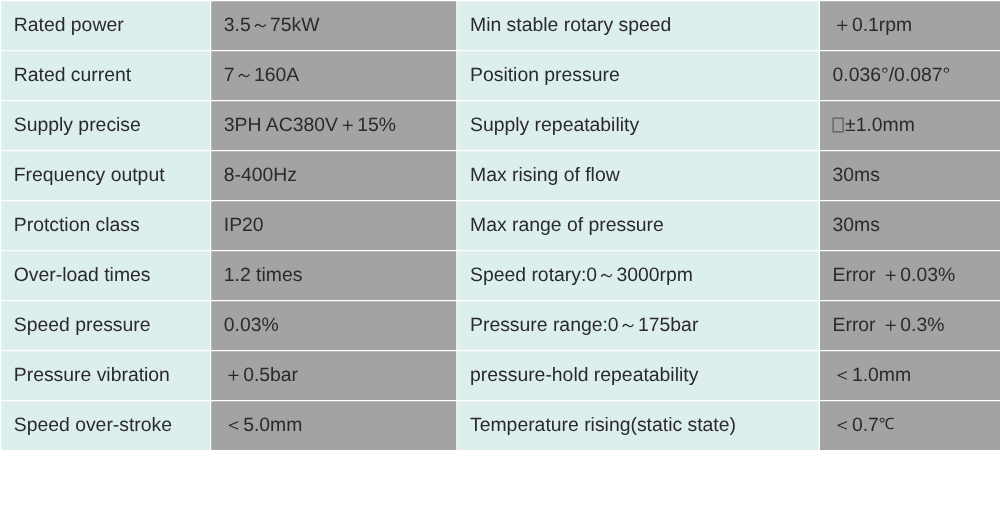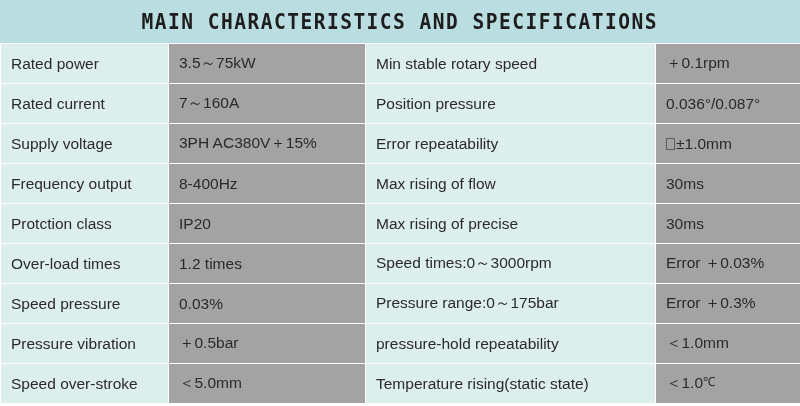--- a/index.html
+++ b/index.html
@@ -80,23 +80,20 @@
   .degc {
     font-size: 12.5px;
     vertical-align: 2px;
   }
 </style>
 </head>
 <body>
 
 <div id="spec-sheet">
 
-  <div class="title-band">
-    <div class="title-text">MAIN CHARACTERISTICS AND SPECIFICATIONS</div>
-  </div>
 
   <table class="spec-table">
     <colgroup>
       <col class="c1">
         <col class="c2">
         <col class="c3">
         <col class="c4">
     </colgroup>
     <tbody>
 
@@ -108,44 +105,44 @@
       </tr>
 
       <tr>
         <td class="label-cell">Rated current</td>
         <td class="value-cell">7～160A</td>
         <td class="label-cell">Position pressure</td>
         <td class="value-cell">0.036°/0.087°</td>
       </tr>
 
       <tr>
-        <td class="label-cell">Supply voltage</td>
+        <td class="label-cell">Supply precise</td>
         <td class="value-cell">3PH AC380V＋15%</td>
-        <td class="label-cell">Error repeatability</td>
+        <td class="label-cell">Supply repeatability</td>
         <td class="value-cell"><span class="tofu"></span><span>±1.0mm</span></td>
       </tr>
 
       <tr>
         <td class="label-cell">Frequency output</td>
         <td class="value-cell">8-400Hz</td>
         <td class="label-cell">Max rising of flow</td>
         <td class="value-cell">30ms</td>
       </tr>
 
       <tr>
         <td class="label-cell">Protction class</td>
         <td class="value-cell">IP20</td>
-        <td class="label-cell">Max rising of precise</td>
+        <td class="label-cell">Max range of pressure</td>
         <td class="value-cell">30ms</td>
       </tr>
 
       <tr>
         <td class="label-cell">Over-load times</td>
         <td class="value-cell">1.2 times</td>
-        <td class="label-cell">Speed times:0～3000rpm</td>
+        <td class="label-cell">Speed rotary:0～3000rpm</td>
         <td class="value-cell">Error ＋0.03%</td>
       </tr>
 
       <tr>
         <td class="label-cell">Speed pressure</td>
         <td class="value-cell">0.03%</td>
         <td class="label-cell">Pressure range:0～175bar</td>
         <td class="value-cell">Error ＋0.3%</td>
       </tr>
 
@@ -153,19 +150,19 @@
         <td class="label-cell">Pressure vibration</td>
         <td class="value-cell">＋0.5bar</td>
         <td class="label-cell">pressure-hold repeatability</td>
         <td class="value-cell">＜1.0mm</td>
       </tr>
 
       <tr>
         <td class="label-cell">Speed over-stroke</td>
         <td class="value-cell">＜5.0mm</td>
         <td class="label-cell">Temperature rising(static state)</td>
-        <td class="value-cell"><span>＜1.0</span><span class="degc">℃</span></td>
+        <td class="value-cell"><span>＜0.7</span><span class="degc">℃</span></td>
       </tr>
 
     </tbody>
   </table>
 
 </div>
 
 </body></html>

